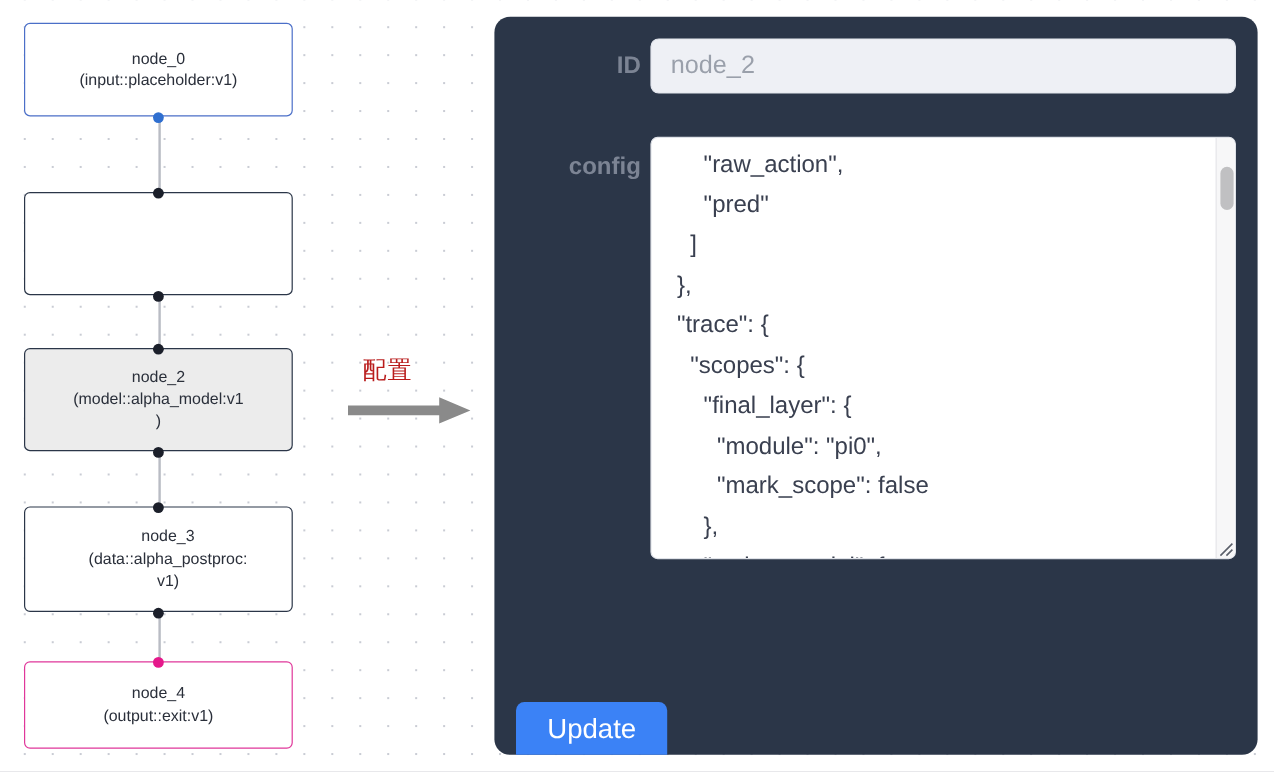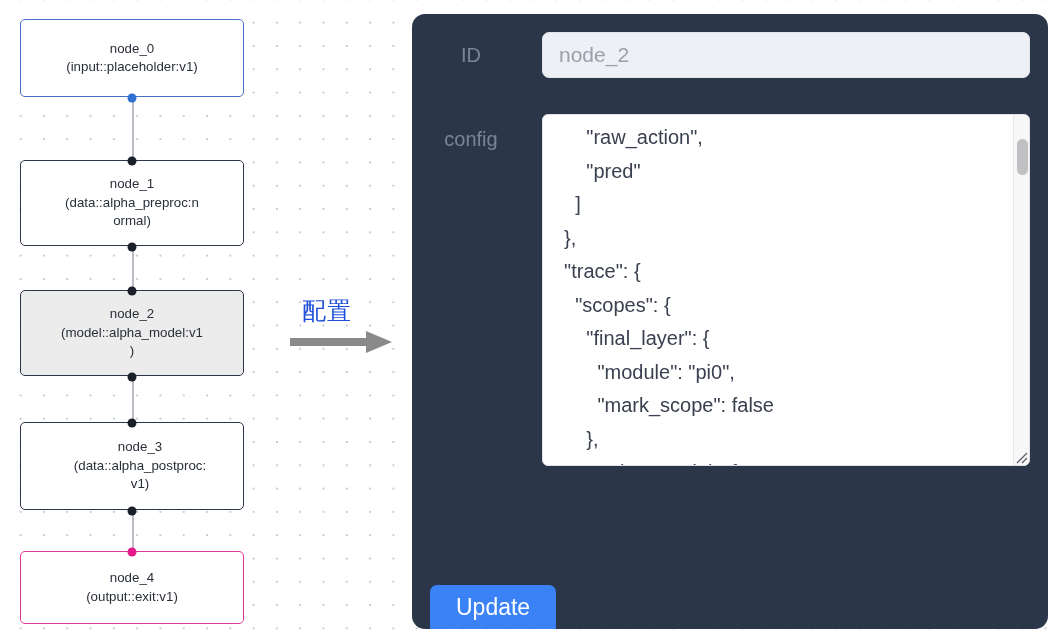--- a/index.html
+++ b/index.html
@@ -74,22 +74,22 @@
     width: 2px;
     background: #b9bcc4;
     z-index: 1;
   }
 
   
   .arrow-group { position: absolute; left: 290px; top: 295px; width: 110px; height: 70px; }
   .arrow-caption {
     position: absolute;
     left: 12px; top: 0;
-    font-size: 24px;
-    color: #1d4ed8;
+    font-size: 20px;
+    color: #b91c1c;
     letter-spacing: 1px;
     font-family: "DejaVu Sans", "Liberation Sans", sans-serif;
   }
   .arrow-svg { position: absolute; left: 0; top: 34px; }
 
   
   .panel {
     position: absolute;
     left: 412px; top: 14px;
     width: 636px; height: 615px;
@@ -100,25 +100,26 @@
     overflow: hidden;
   }
   .field-row {
     display: flex;
     align-items: center;
     margin-bottom: 20px;
   }
   .field-label {
     width: 112px;
     flex: 0 0 112px;
-    text-align: center;
-    padding-right: 30px;
+    text-align: right;
+    padding-right: 8px;
     box-sizing: border-box;
     color: #7c8494;
     font-size: 20px;
+    font-weight: bold;
   }
   .text-input {
     flex: 1 1 auto;
     height: 46px;
     border-radius: 7px;
     background: #eef0f5;
     border: 1px solid #e2e5ec;
     box-sizing: border-box;
     display: flex;
     align-items: center;
@@ -196,23 +197,20 @@
       <div class="edge" style="top: 97px; height: 63px;"></div>
       <div class="edge" style="top: 246px; height: 44px;"></div>
       <div class="edge" style="top: 376px; height: 46px;"></div>
       <div class="edge" style="top: 510px; height: 41px;"></div>
       <div class="node is-input" style="top: 19px; height: 78px;">
         <div class="nlabel">node_0
 (input::placeholder:v1)</div>
         <div class="handle blue" style="top: 78px;"></div>
       </div>
       <div class="node" style="top: 160px; height: 86px;">
-        <div class="nlabel">node_1
-(data::alpha_preproc:n
-ormal)</div>
         <div class="handle" style="top: 0px;"></div>
         <div class="handle" style="top: 86px;"></div>
       </div>
       <div class="node is-selected" style="top: 290px; height: 86px;">
         <div class="nlabel">node_2
 (model::alpha_model:v1
 )</div>
         <div class="handle" style="top: 0px;"></div>
         <div class="handle" style="top: 86px;"></div>
       </div>

